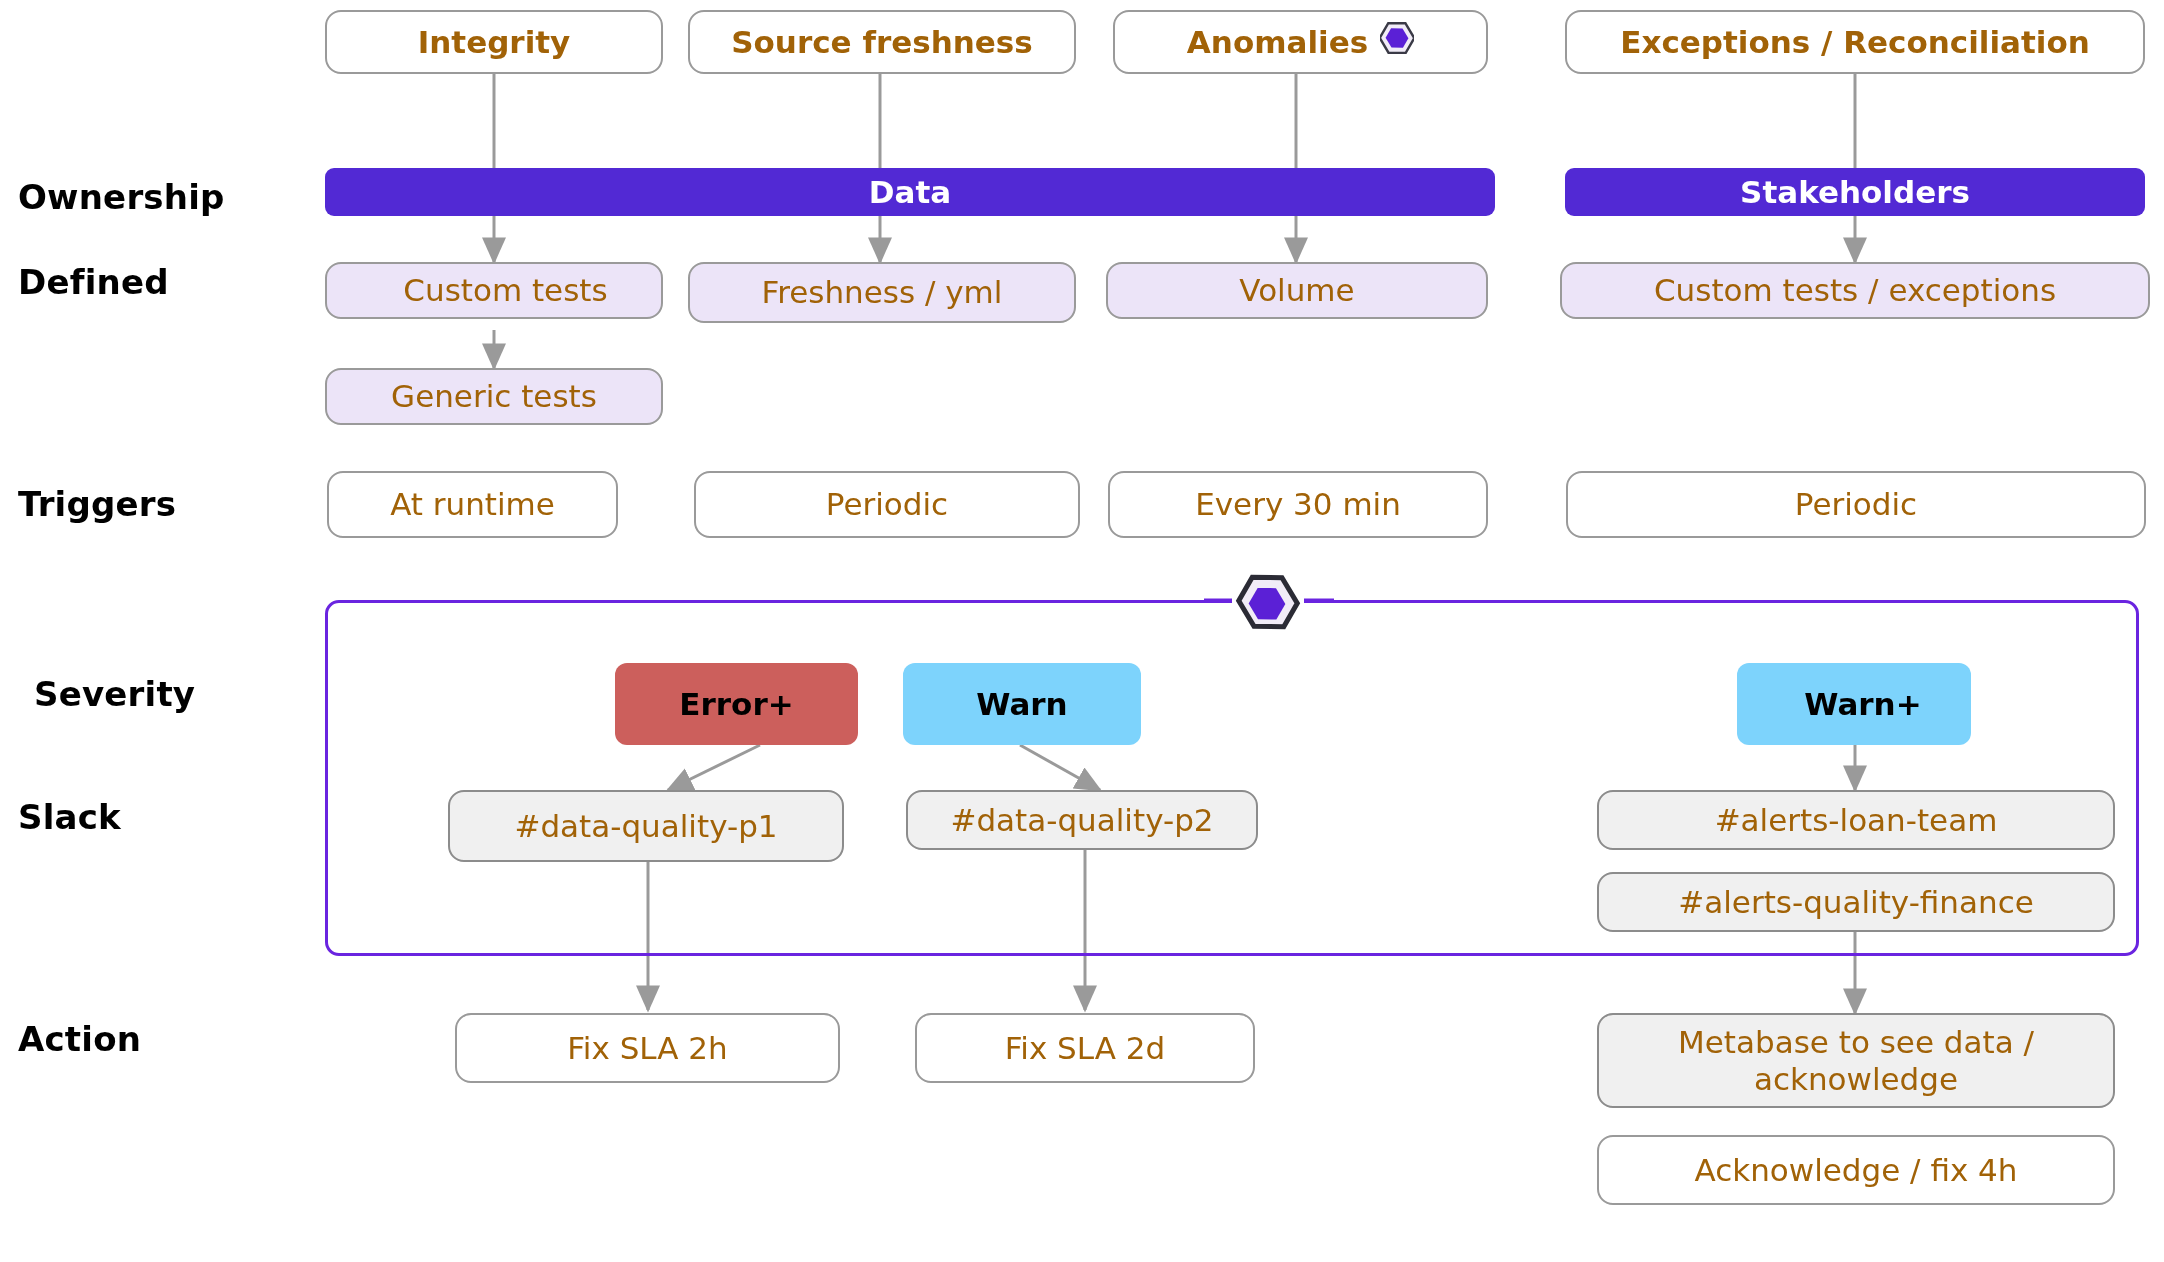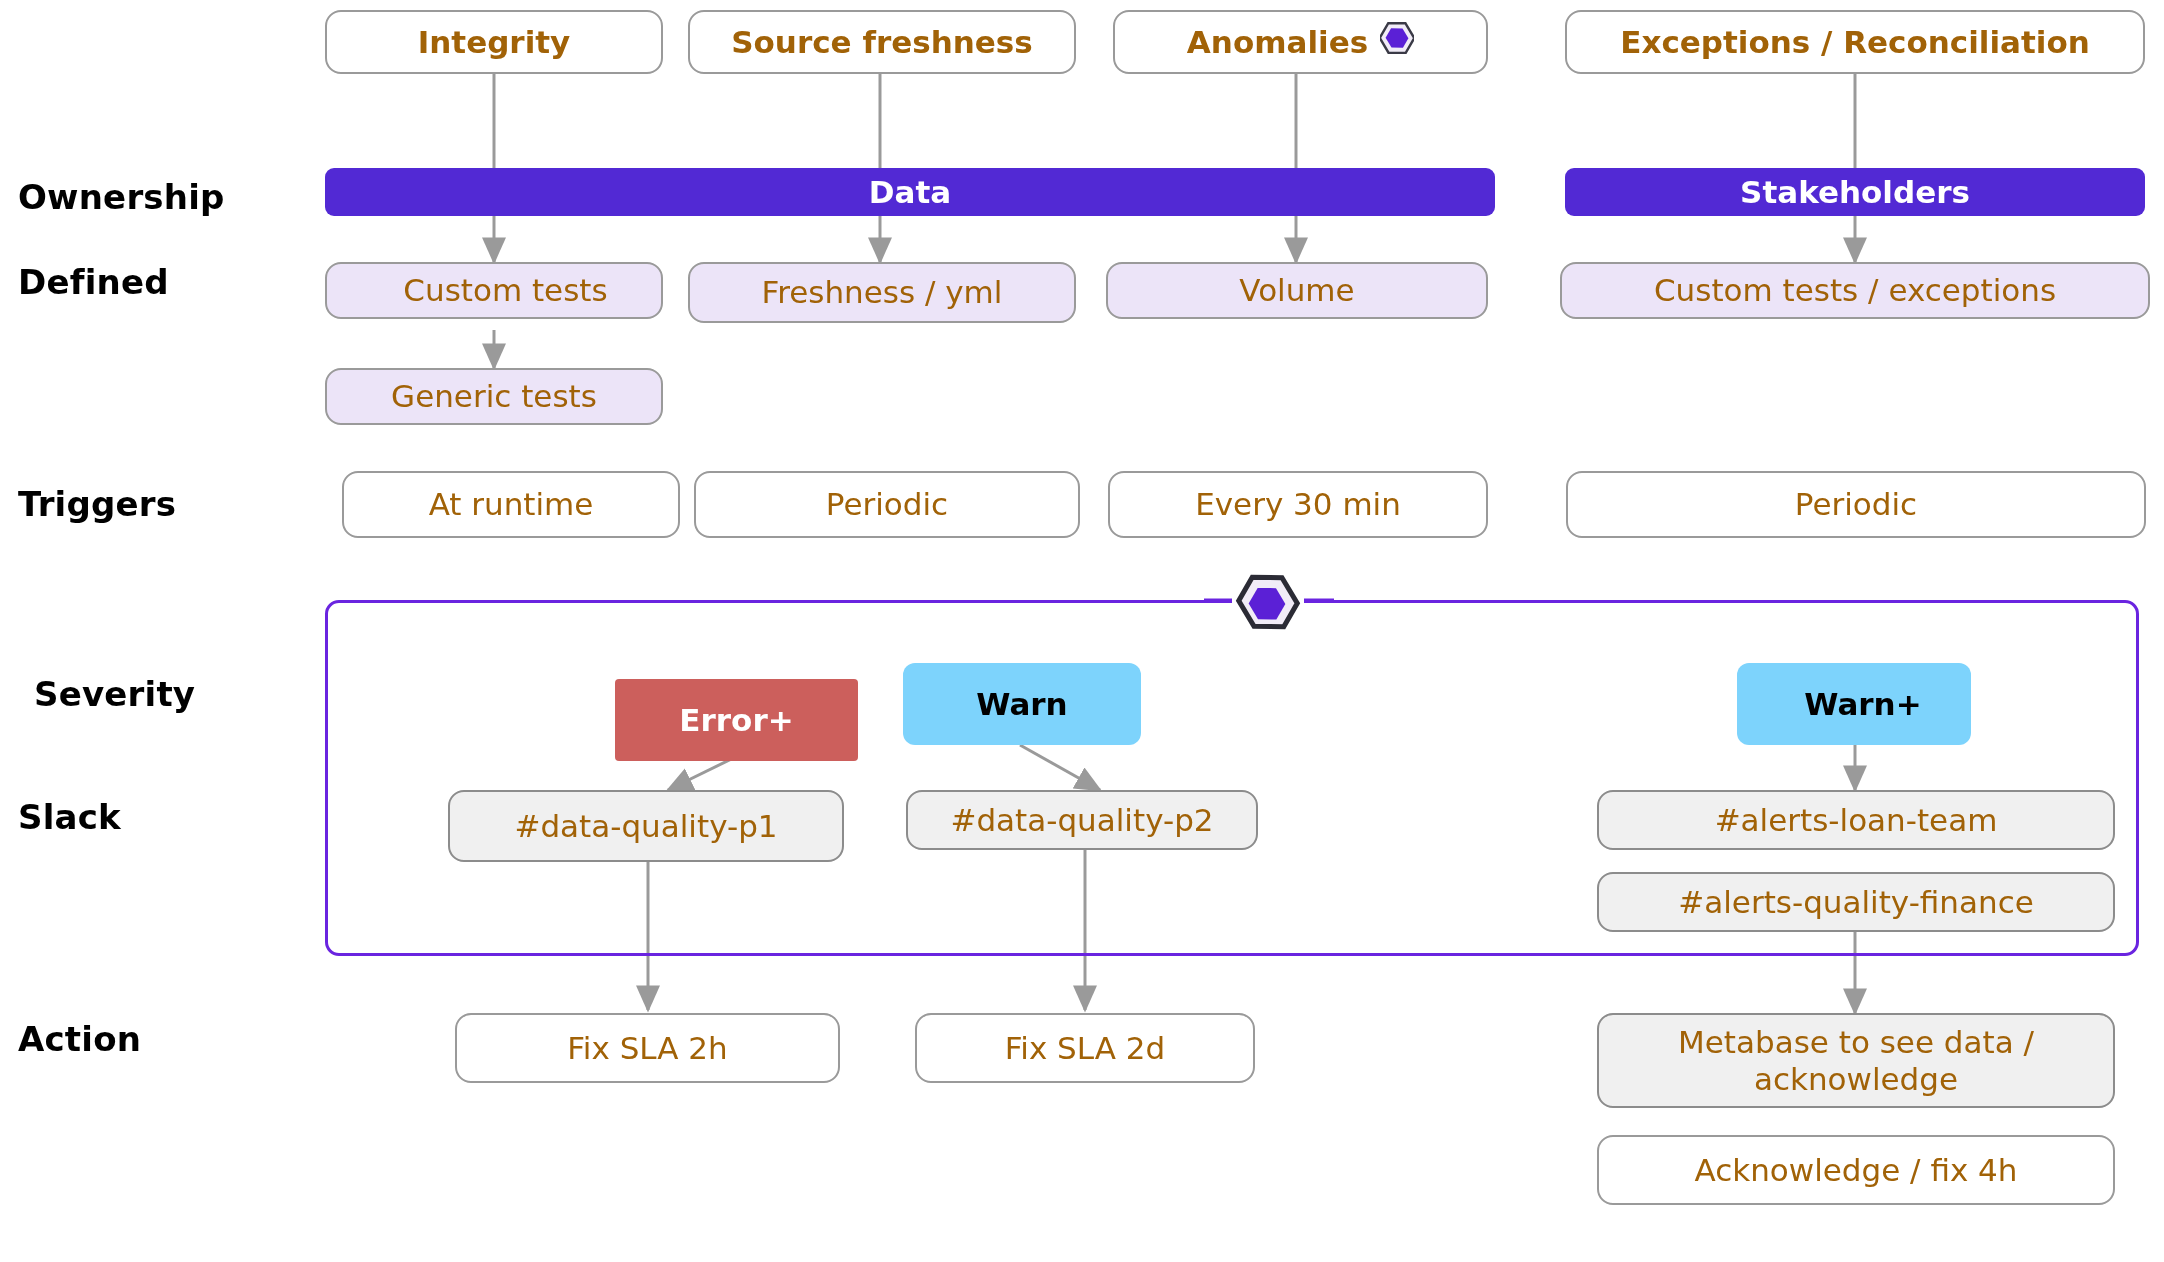--- a/index.html
+++ b/index.html
@@ -63,24 +63,23 @@
     background:#5229d4;
     border:none;
     color:#ffffff;
     font-weight:bold;
     border-radius:9px;
   }
   
   .n-error{
     background:#cc5f5c;
     border:none;
-    color:#ffffff;
-    font-weight:bold;
-    border-radius:4px;
-    margin-top:16px;
+    color:#000000;
+    font-weight:bold;
+    border-radius:12px;
   }
   .n-warn{
     background:#7dd3fc;
     border:none;
     color:#000000;
     font-weight:bold;
     border-radius:12px;
   }
 
   
@@ -188,21 +187,21 @@
   </div>
 
   <div class="node n-lav" style="left:1106px;top:262px;width:382px;height:57px;">
     <span>Volume</span>
   </div>
 
   <div class="node n-lav" style="left:1560px;top:262px;width:590px;height:57px;">
     <span>Custom tests / exceptions</span>
   </div>
 
-  <div class="node n-white" style="left:342px;top:471px;width:338px;height:67px;">
+  <div class="node n-white" style="left:327px;top:471px;width:291px;height:67px;">
     <span>At runtime</span>
   </div>
 
   <div class="node n-white" style="left:694px;top:471px;width:386px;height:67px;">
     <span>Periodic</span>
   </div>
 
   <div class="node n-white" style="left:1108px;top:471px;width:380px;height:67px;">
     <span>Every 30 min</span>
   </div>

